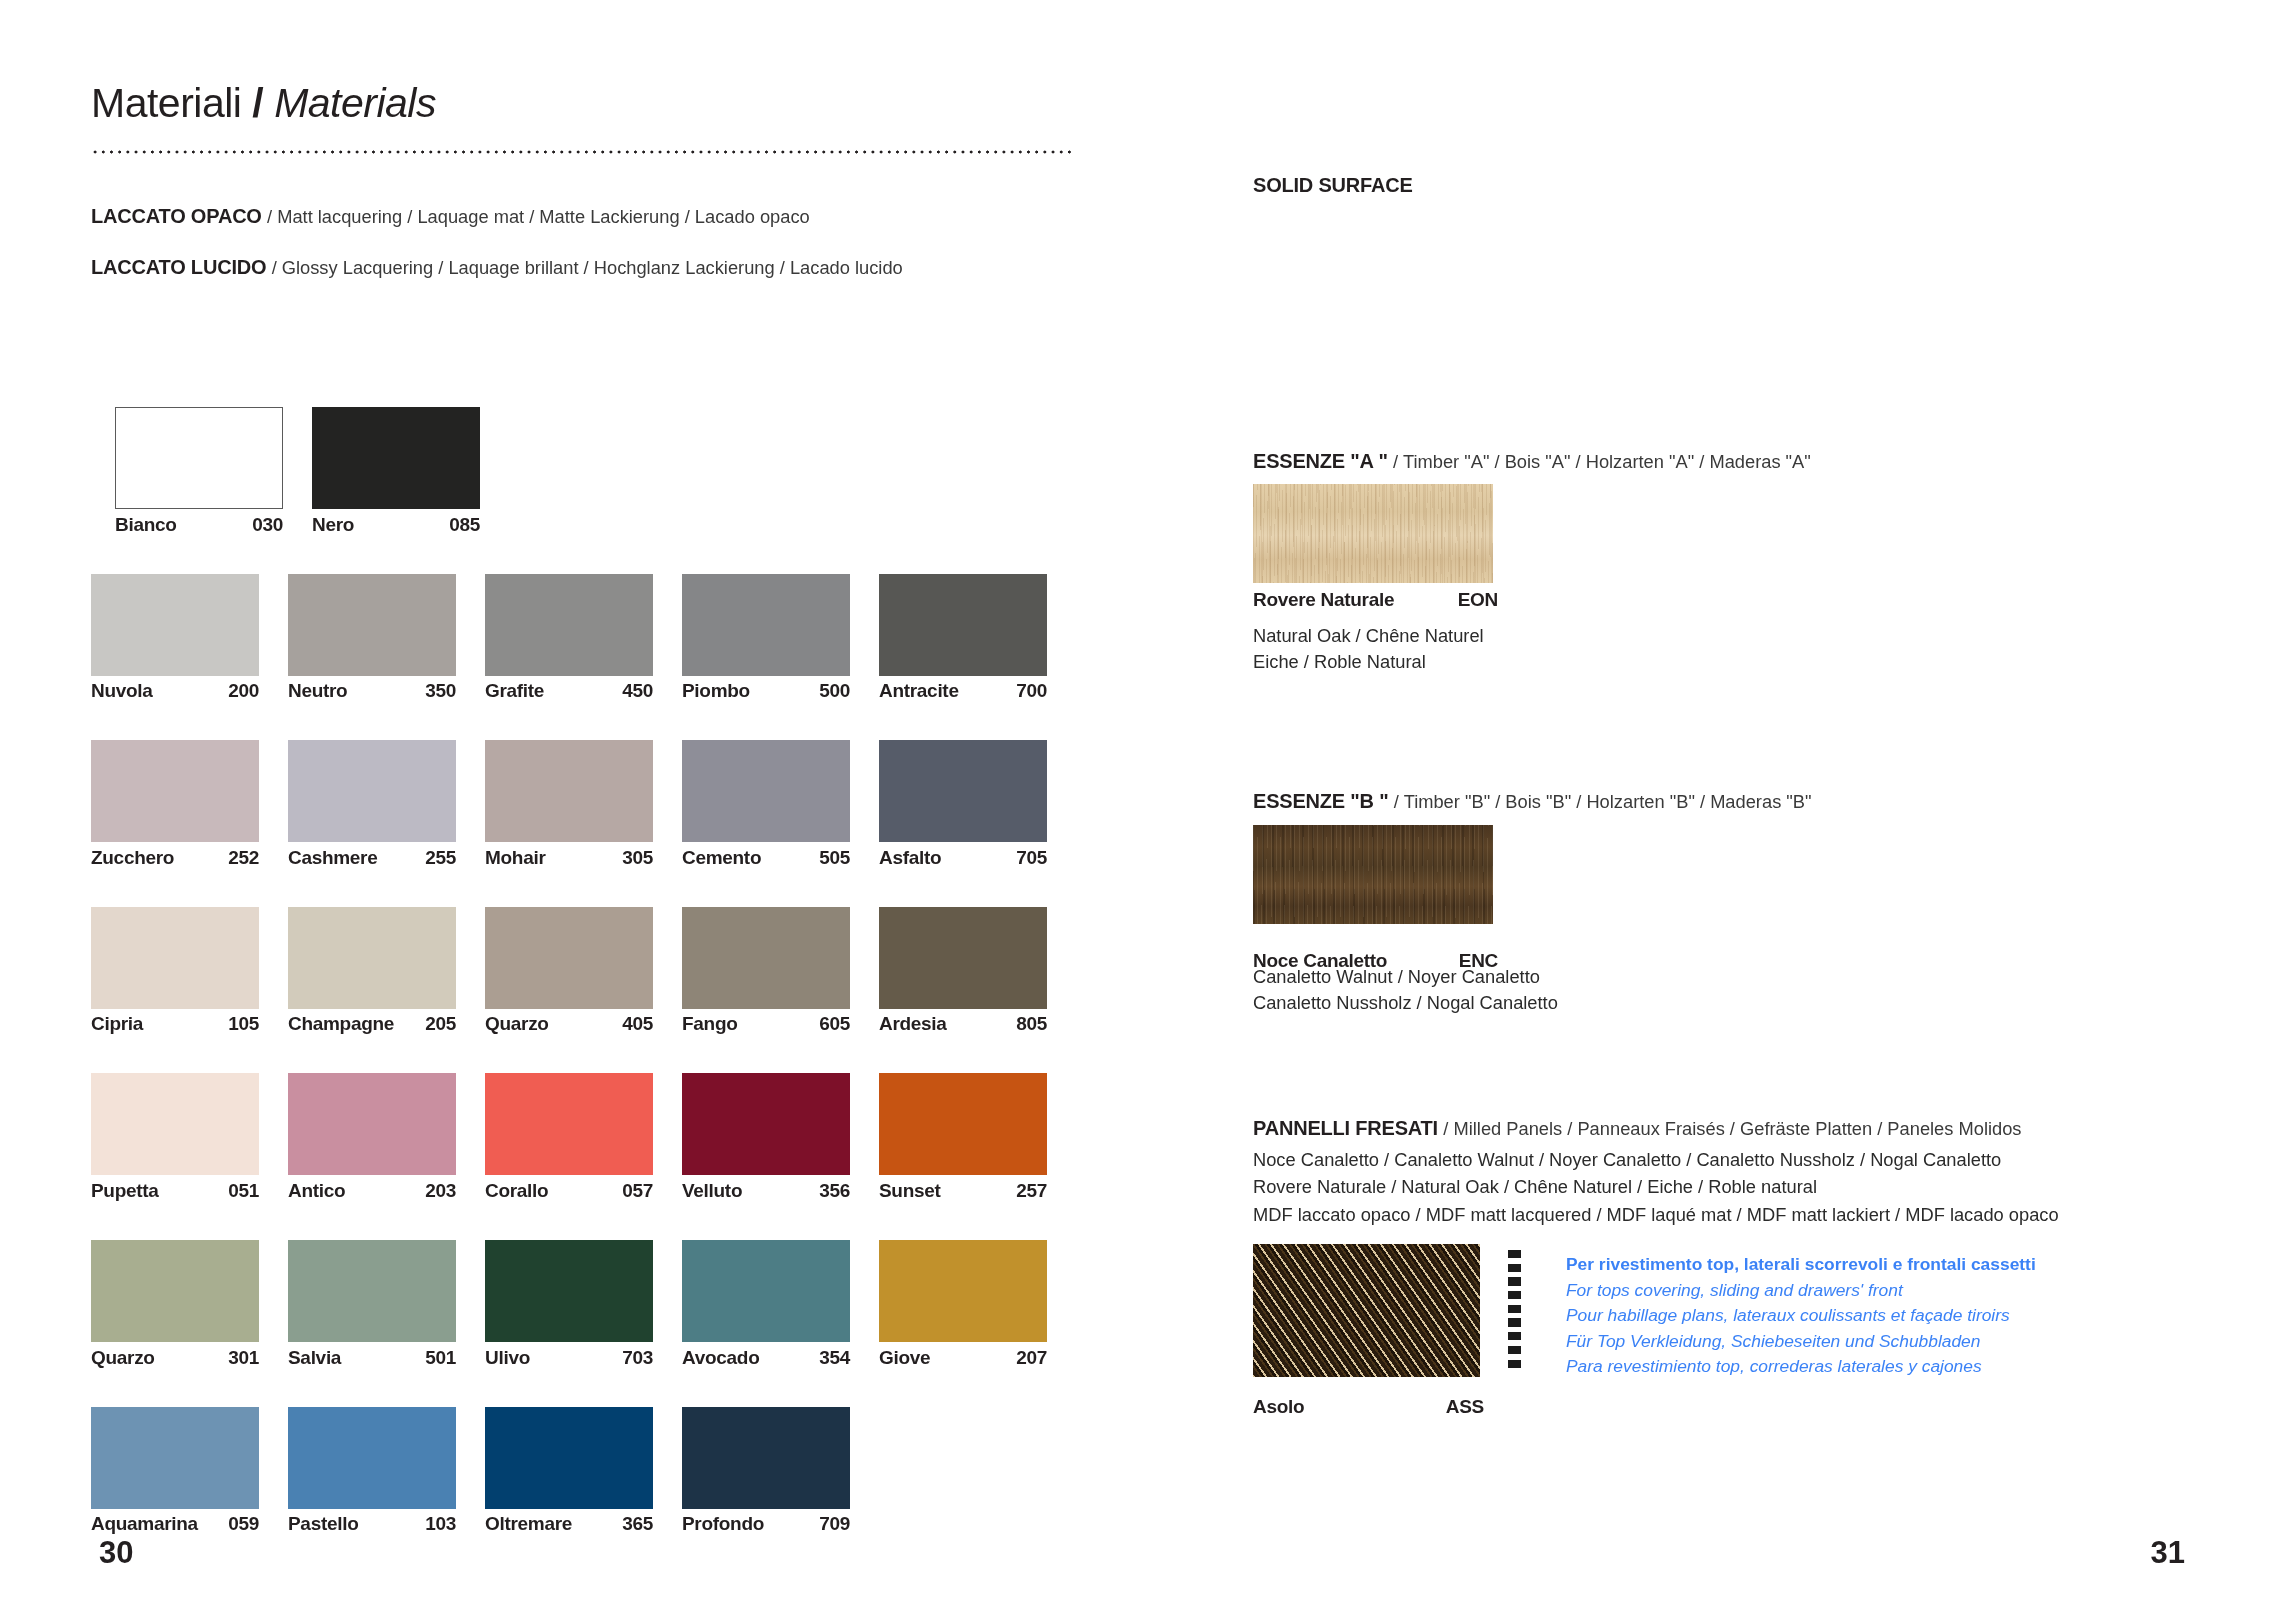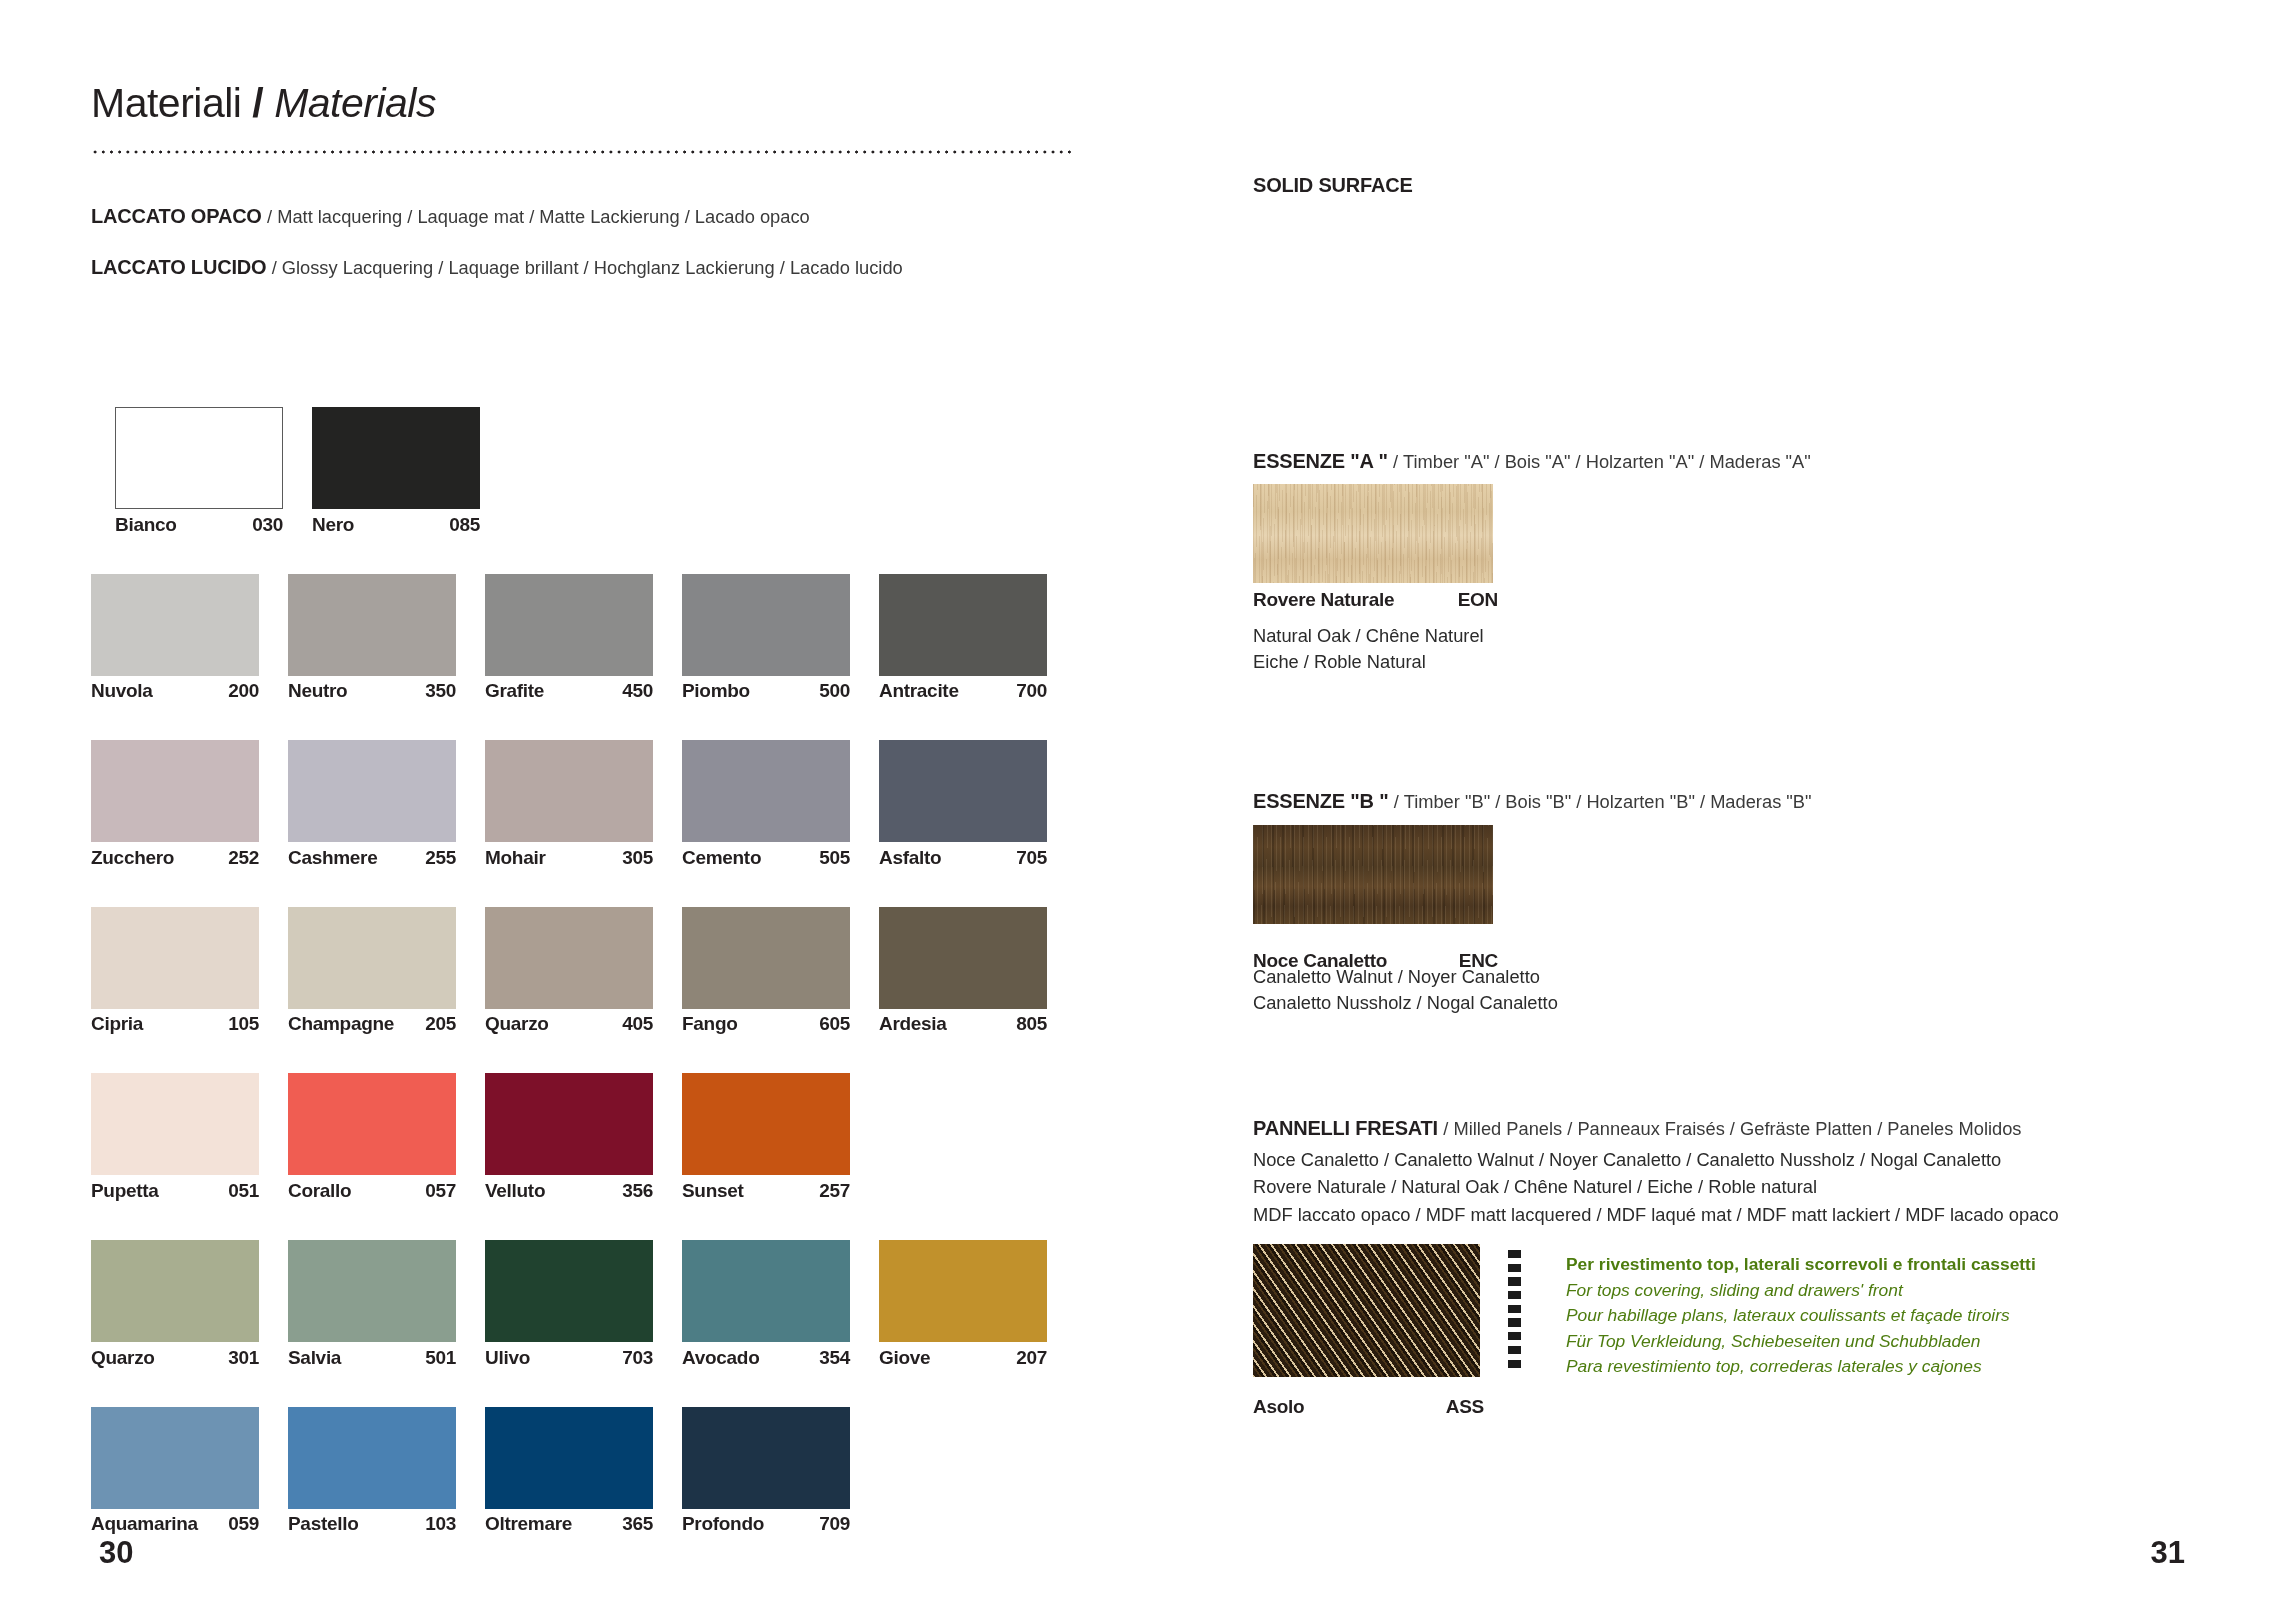--- a/index.html
+++ b/index.html
@@ -99,21 +99,21 @@
 
   .pf-box {
     position: absolute; left: 1253px; top: 1244px; width: 227px; height: 133px;
     background:
       repeating-linear-gradient(55deg, #d9c49c 0 1.8px, #2a1c0e 1.8px 5.5px, #4a3418 5.5px 7.3px, #1d1309 7.3px 10px);
   }
   .pf-bracket { position: absolute; left: 1508px; top: 1250px; width: 12.8px; height: 121px; }
   .pf-bracket i {
     display: block; width: 12.8px; height: 8.2px; background: #1b1b1b; margin-bottom: 5.5px;
   }
-  .pf-note { position: absolute; left: 1566px; top: 1252px; font-size: 17.4px; line-height: 25.6px; color: #4d7c0f; }
+  .pf-note { position: absolute; left: 1566px; top: 1252px; font-size: 17.4px; line-height: 25.6px; color: #3b82f6; }
   .pf-note .b { font-weight: 700; }
   .pf-note .i { font-style: italic; }
   .pf-code {
     position: absolute; left: 1253px; top: 1396px; width: 231px;
     display: flex; justify-content: space-between;
     font-size: 19px; font-weight: 700; letter-spacing: -0.3px; white-space: nowrap;
   }
 </style>
 </head>
 <body>
@@ -272,20 +272,27 @@
         </div>
         <div class="swatch-row">
           <div class="swatch-cell">
             <div class="swatch-box" style="background: rgb(243, 226, 216);"></div>
             <div class="swatch-label">
               <span class="nm">Pupetta</span>
               <span class="cd">051</span>
             </div>
           </div>
           <div class="swatch-cell">
+            <div class="swatch-box" style="background: rgb(201, 143, 160);"></div>
+            <div class="swatch-label">
+              <span class="nm">Antico</span>
+              <span class="cd">203</span>
+            </div>
+          </div>
+          <div class="swatch-cell">
             <div class="swatch-box" style="background: rgb(240, 93, 82);"></div>
             <div class="swatch-label">
               <span class="nm">Corallo</span>
               <span class="cd">057</span>
             </div>
           </div>
           <div class="swatch-cell">
             <div class="swatch-box" style="background: rgb(125, 16, 41);"></div>
             <div class="swatch-label">
               <span class="nm">Velluto</span>

